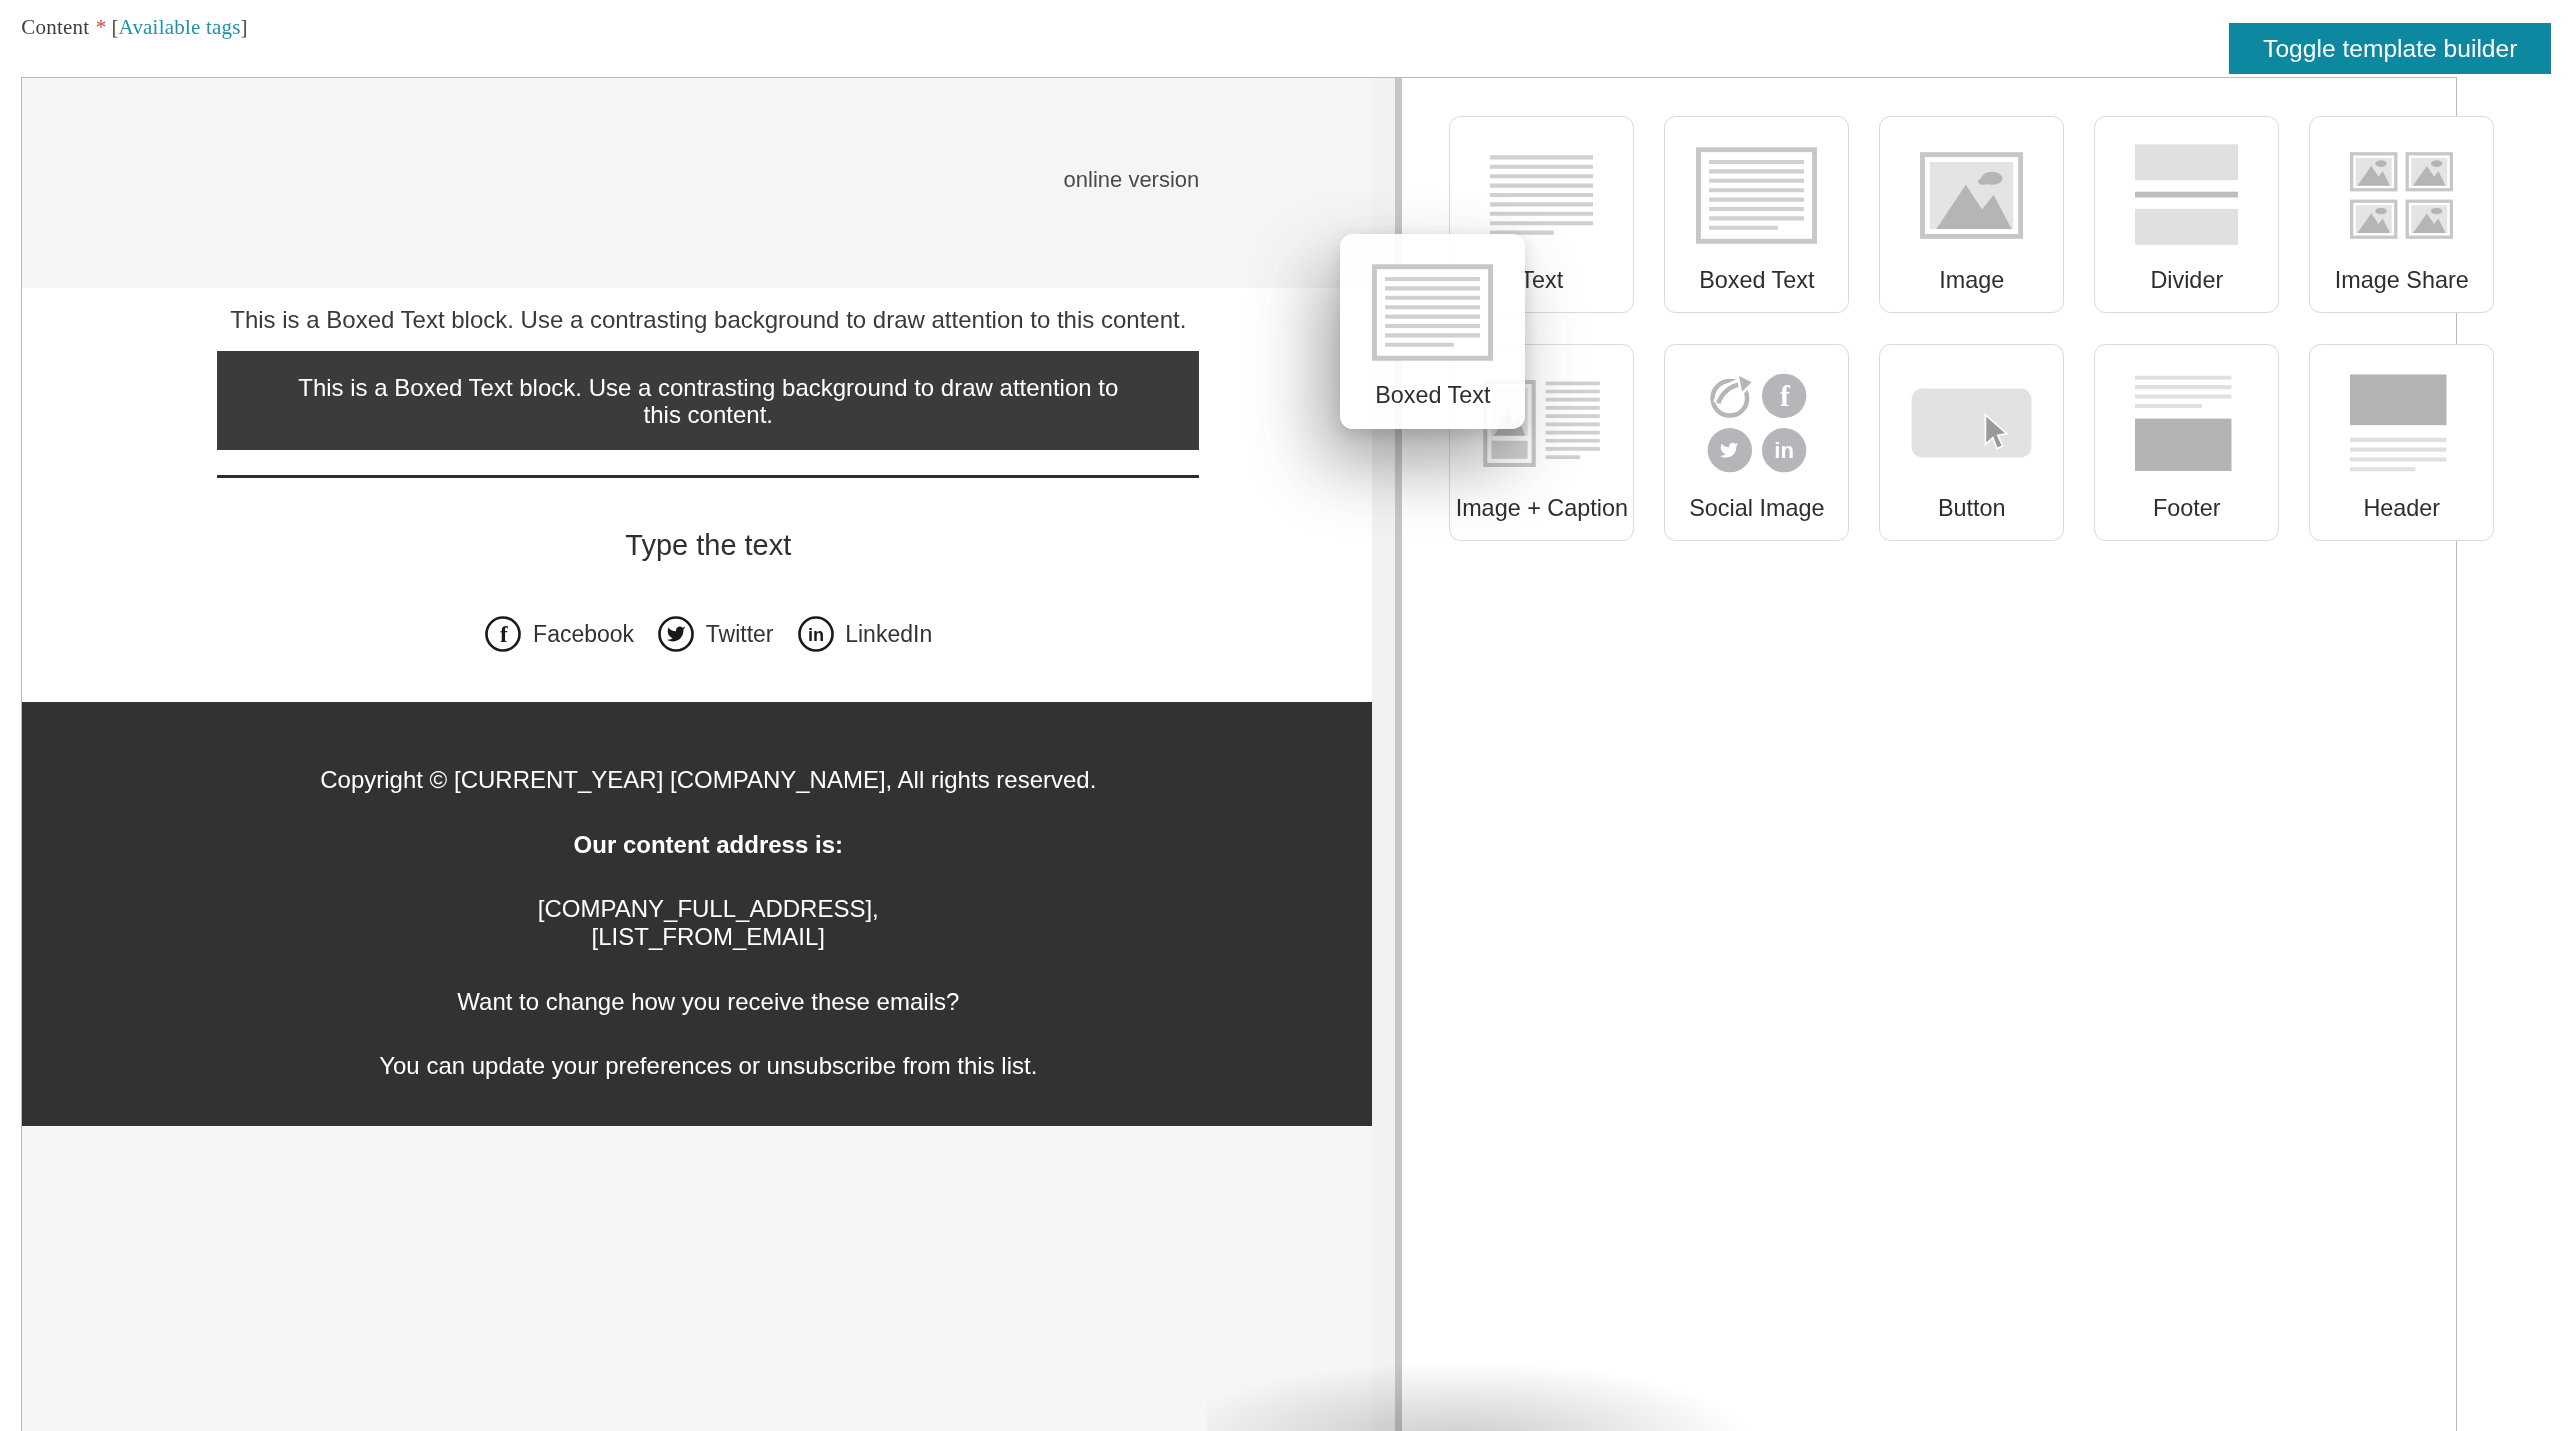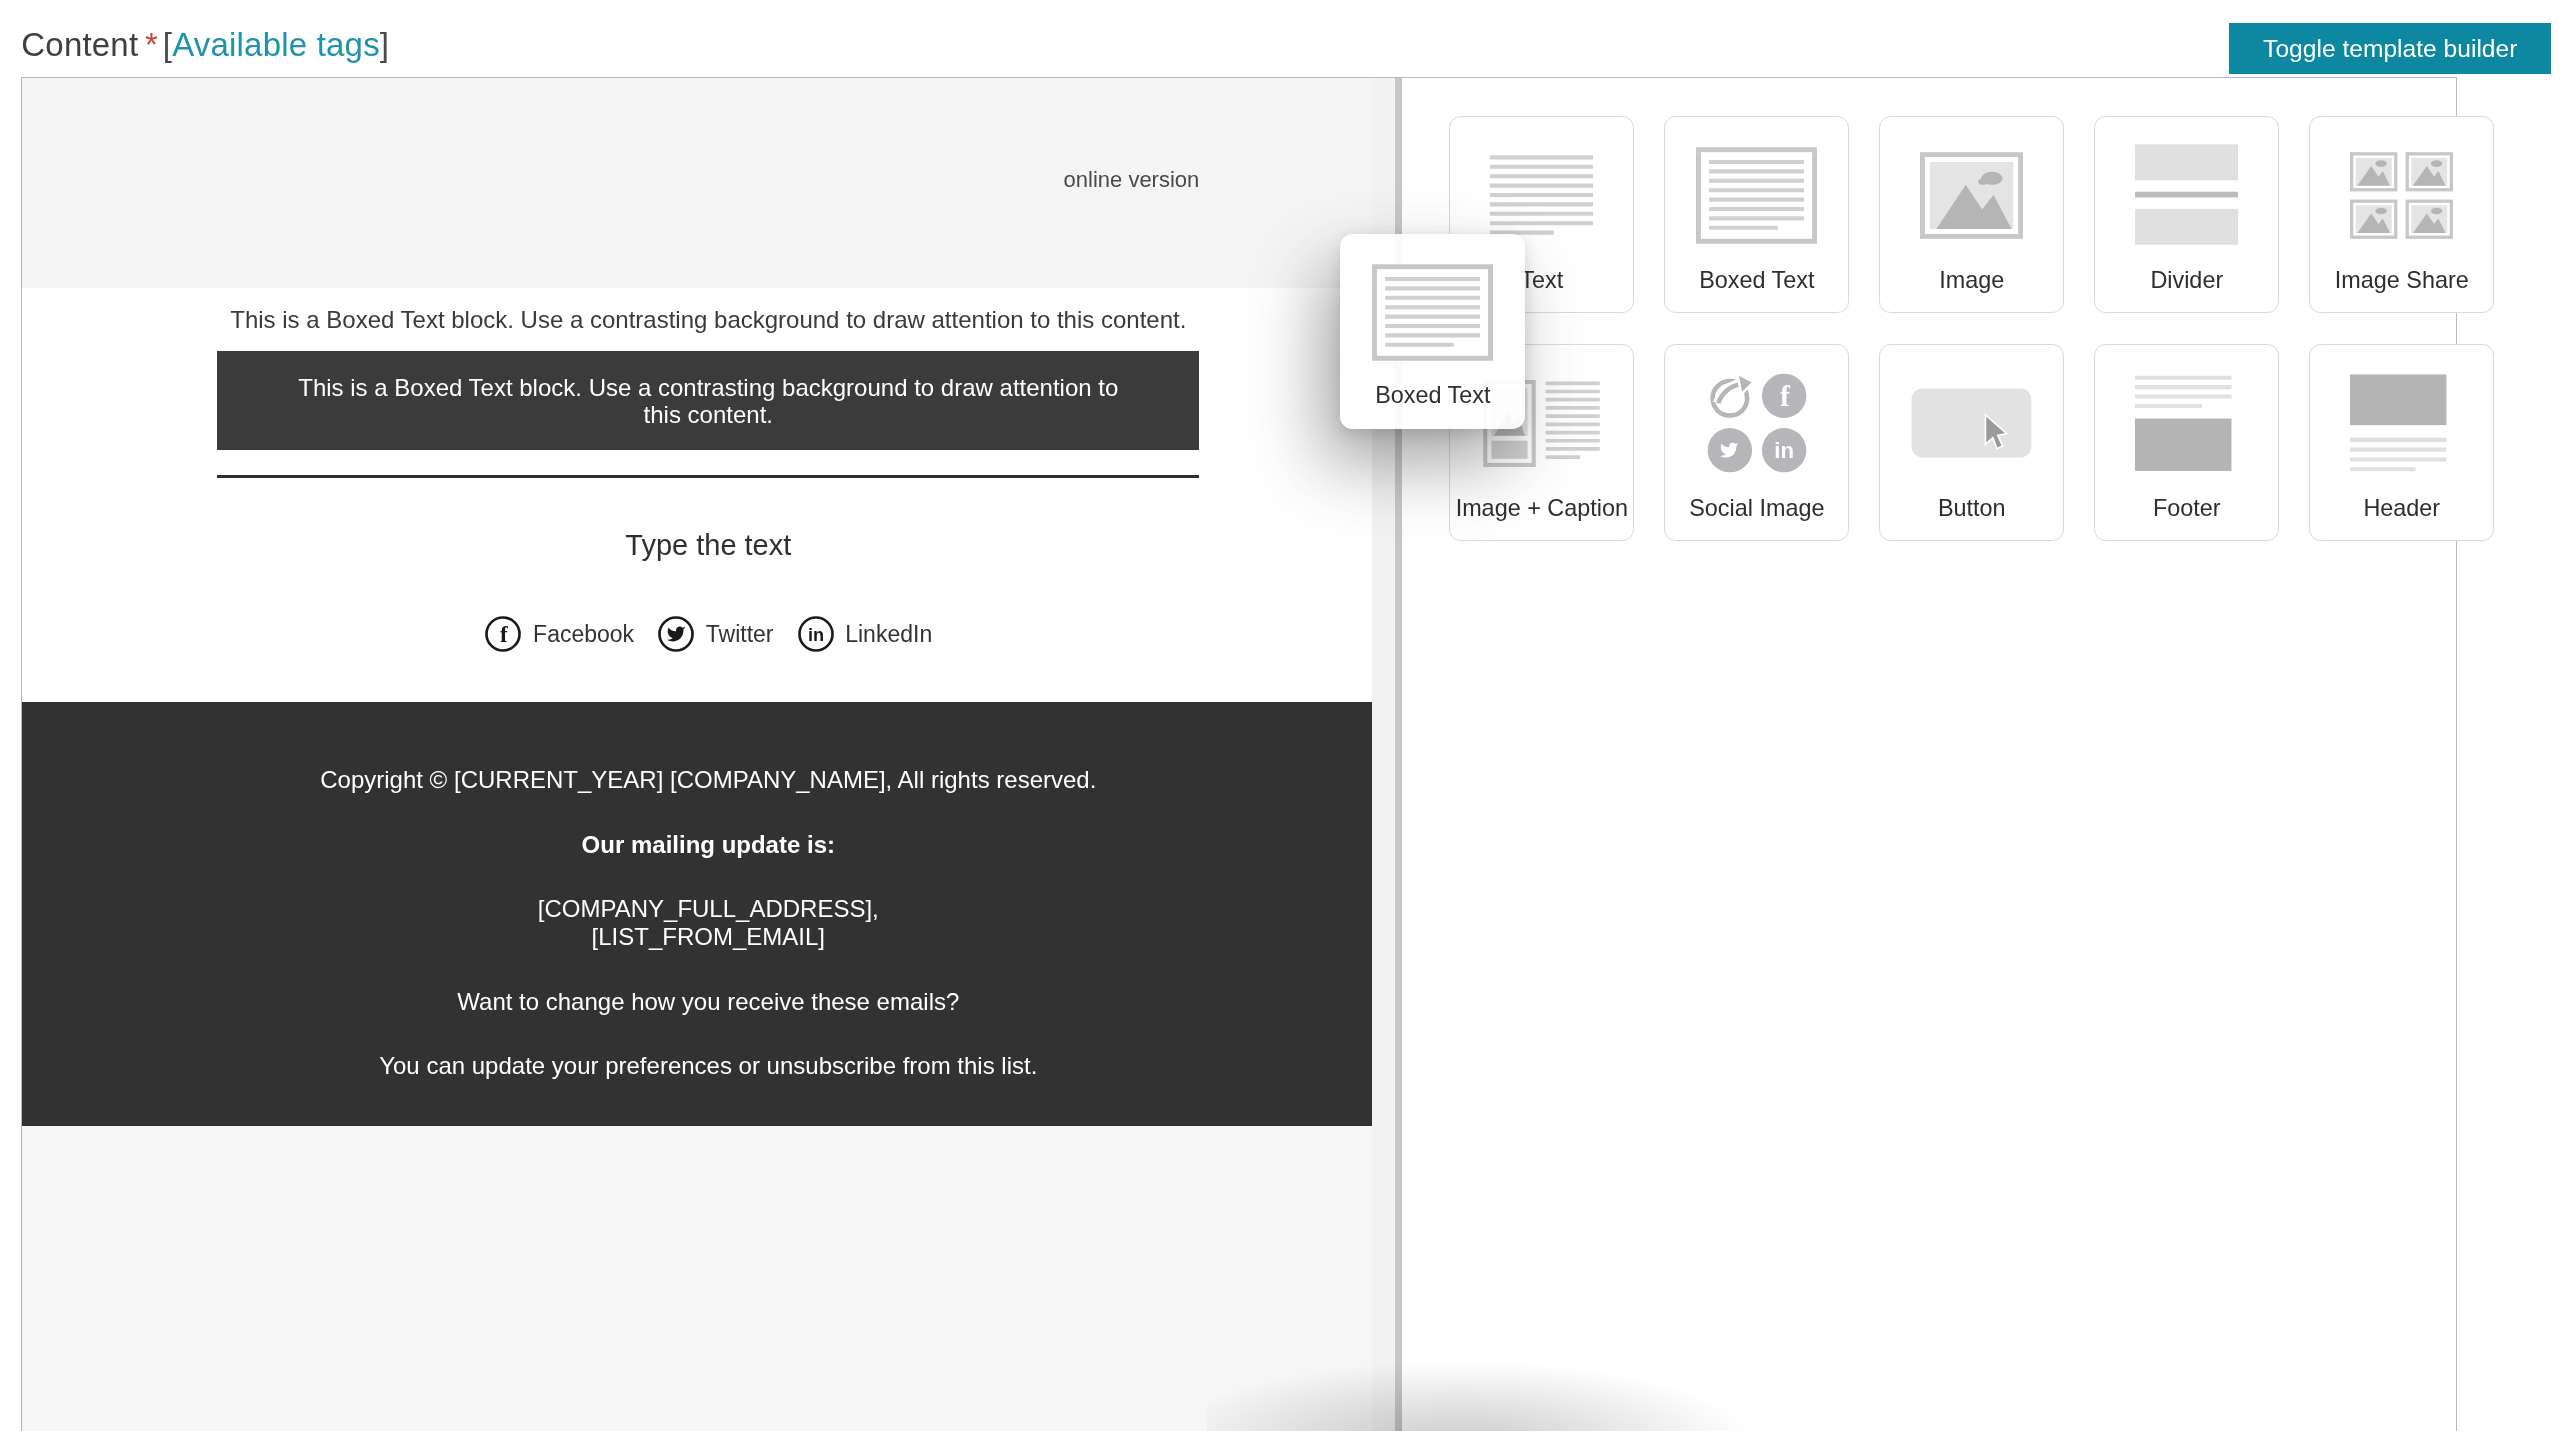--- a/index.html
+++ b/index.html
@@ -6,21 +6,21 @@
   html, body { width: 2576px; height: 1432px; overflow: hidden; }
   body {
     background: #ffffff;
     font-family: "Liberation Sans", sans-serif;
     color: #3f3f3f;
     position: relative;
   }
 
   
   .page-header { position: absolute; left: 0; top: 0; width: 100%; height: 77px; background: #fff; }
-  .field-title { position: absolute; left: 21.3px; top: 26px; font-size: 33px; color: #3f3f3f; letter-spacing: 0.2px; }
+  .field-title { position: absolute; left: 21.3px; top: 15px; font-size: 21px; color: #3f3f3f; letter-spacing: 0.2px; font-family: Liberation Serif, serif; }
   .field-title .req { color: #c8453a; margin: 0 4.9px 0 6.6px; }
   .field-title .bracket { color: #4a4a4a; }
   .field-title .tags-link { color: #1e93ab; cursor: pointer; }
   .toggle-btn {
     position: absolute; right: 24.6px; top: 23px; height: 51px;
     background: #0e87a0; color: #ffffff; border: none;
     font-family: "Liberation Sans", sans-serif;
     font-size: 24.6px; padding: 0 34px; display: flex; align-items: center; cursor: pointer;
   }
 
@@ -149,21 +149,21 @@
       <text x="23" y="31" text-anchor="middle" font-family="Liberation Sans, sans-serif" font-weight="bold" font-size="22" fill="#1a1a1a">in</text>
             </svg>
           </span>
           <span>LinkedIn</span>
         </span>
       </div>
 
     <div class="preview-footer">
       <div class="email-col" id="footer-lines">
           <p>Copyright © [CURRENT_YEAR] [COMPANY_NAME], All rights reserved.</p>
-          <p class="bold">Our mailing update is:</p>
+          <p class="bold">Our content address is:</p>
           <p class="multiline">[COMPANY_FULL_ADDRESS],
 [LIST_FROM_EMAIL]</p>
           <p>Want to change how you receive these emails?</p>
           <p>You can update your preferences or unsubscribe from this list.</p>
         </div>
     </div>
     <div class="post-footer"></div>
   </div>
 
   <div class="gutter"></div>

